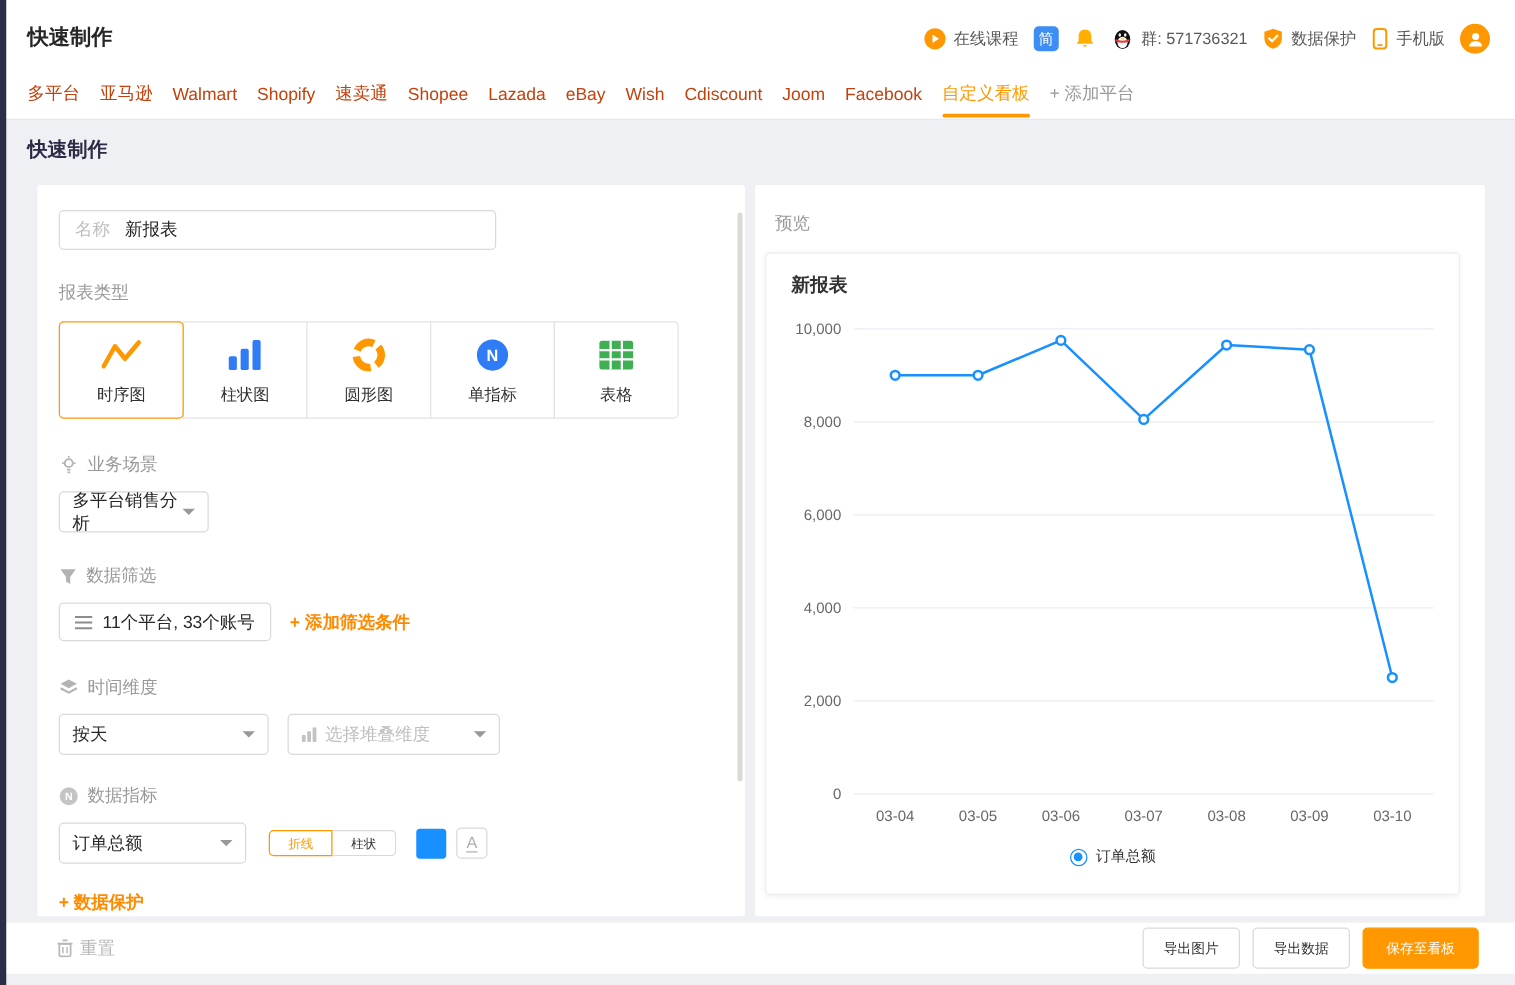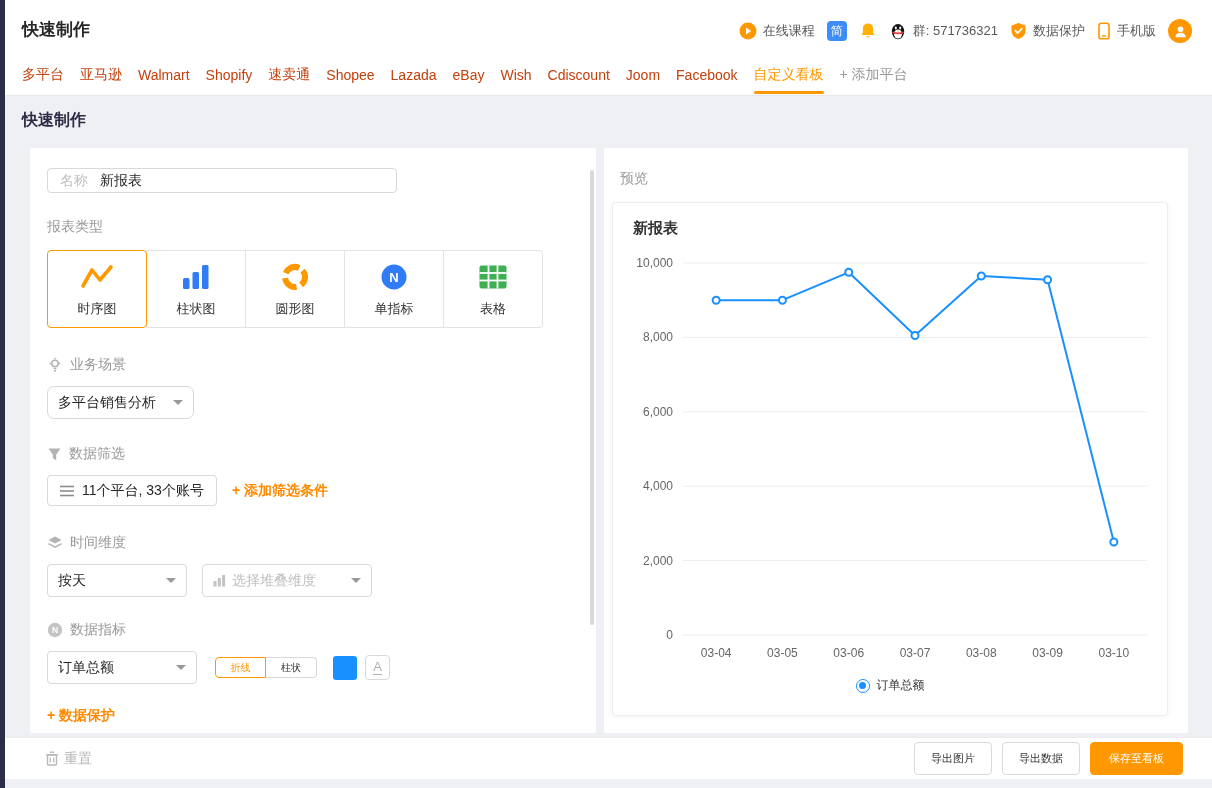--- a/index.html
+++ b/index.html
@@ -26,21 +26,21 @@
 
   
   .page-title { position:absolute; left:22px; top:110px; font-size:16px; font-weight:600; color:#2b2b45; }
 
   
   .panel-left  { position:absolute; left:30px;  top:148px; width:566px; height:585px; background:#fff; border-radius:2px; padding:20px 17px; }
   .panel-right { position:absolute; left:604px; top:148px; width:584px; height:585px; background:#fff; border-radius:2px; }
   .scrollbar-thumb { position:absolute; right:2px; top:22px; width:4px; height:455px; background:#d9d9d9; border-radius:2px; }
 
   
-  .name-field { width:350px; height:25px; border:1px solid #d9d9d9; border-radius:4px; display:flex; align-items:center; padding:0 12px; background:#fff; }
+  .name-field { width:350px; height:32px; border:1px solid #d9d9d9; border-radius:4px; display:flex; align-items:center; padding:0 12px; background:#fff; }
   .name-field .prefix { color:#bfbfbf; font-size:14px; margin-right:12px; }
   .name-field input { border:none; outline:none; flex:1; font-size:14px; color:#262626; font-family:inherit; }
 
   .sec-label { margin-top:25px; font-size:14px; color:#999; }
   .sec-row { display:flex; align-items:center; gap:7px; font-size:14px; color:#999; }
   .sec-row svg { flex:none; }
 
   .cards { display:flex; margin-top:14px; }
   .type-card { width:100px; height:78px; border:1px solid #e3e3e3; background:#fff; display:flex; flex-direction:column; align-items:center; justify-content:center; gap:7px; cursor:pointer; margin-left:-1px; }
   .type-card:first-child { margin-left:0; border:1px solid #ff9800; border-radius:4px; z-index:2; }
@@ -223,21 +223,21 @@
     <svg width="16" height="16" viewBox="0 0 16 16">
         <circle cx="8" cy="6.5" r="3.2" fill="none" stroke="#b3b3b3" stroke-width="1.5"></circle>
         <line x1="8" y1="0.8" x2="8" y2="2.2" stroke="#b3b3b3" stroke-width="1.4"></line>
         <line x1="2.6" y1="6.5" x2="4" y2="6.5" stroke="#b3b3b3" stroke-width="1.4"></line>
         <line x1="12" y1="6.5" x2="13.4" y2="6.5" stroke="#b3b3b3" stroke-width="1.4"></line>
         <line x1="6.6" y1="11.6" x2="9.4" y2="11.6" stroke="#b3b3b3" stroke-width="1.4"></line>
         <line x1="7" y1="13.8" x2="9" y2="13.8" stroke="#b3b3b3" stroke-width="1.4"></line>
       </svg>
     <span>业务场景</span>
   </div>
-  <div class="dropdown mt12" style="width:147px;border-radius:7px;">
+  <div class="dropdown mt12" style="width:120px;">
     <span>多平台销售分析</span>
     <span class="caret"></span>
   </div>
 
   <div class="sec-row mt26">
     <svg width="15" height="15" viewBox="0 0 16 16">
         <path d="M1.5 1.5 H14.5 L9.8 8 V14 L6.2 12 V8 Z" fill="#b3b3b3"></path>
       </svg>
     <span>数据筛选</span>
   </div>
@@ -254,21 +254,21 @@
   </div>
 
   <div class="sec-row mt28">
     <svg width="16" height="16" viewBox="0 0 16 16">
         <path d="M8 1.5 L14.5 5 L8 8.5 L1.5 5 Z" fill="#b3b3b3"></path>
         <path d="M1.5 8.6 L8 12.1 L14.5 8.6" fill="none" stroke="#b3b3b3" stroke-width="1.6"></path>
       </svg>
     <span>时间维度</span>
   </div>
   <div class="row mt12">
-    <div class="dropdown" style="width:140px;">
+    <div class="dropdown" style="width:168px;">
       <span>按天</span>
       <span class="caret"></span>
     </div>
     <div class="dropdown placeholder" style="width:170px; margin-left:15px;">
       <svg width="13" height="13" viewBox="0 0 13 13" style="margin-right:6px;">
           <rect x="0.5" y="7" width="3" height="5.5" fill="#c2c2c2"></rect>
           <rect x="4.8" y="4" width="3" height="8.5" fill="#c2c2c2"></rect>
           <rect x="9.1" y="1" width="3" height="11.5" fill="#c2c2c2"></rect>
         </svg>
       <span>选择堆叠维度</span>

